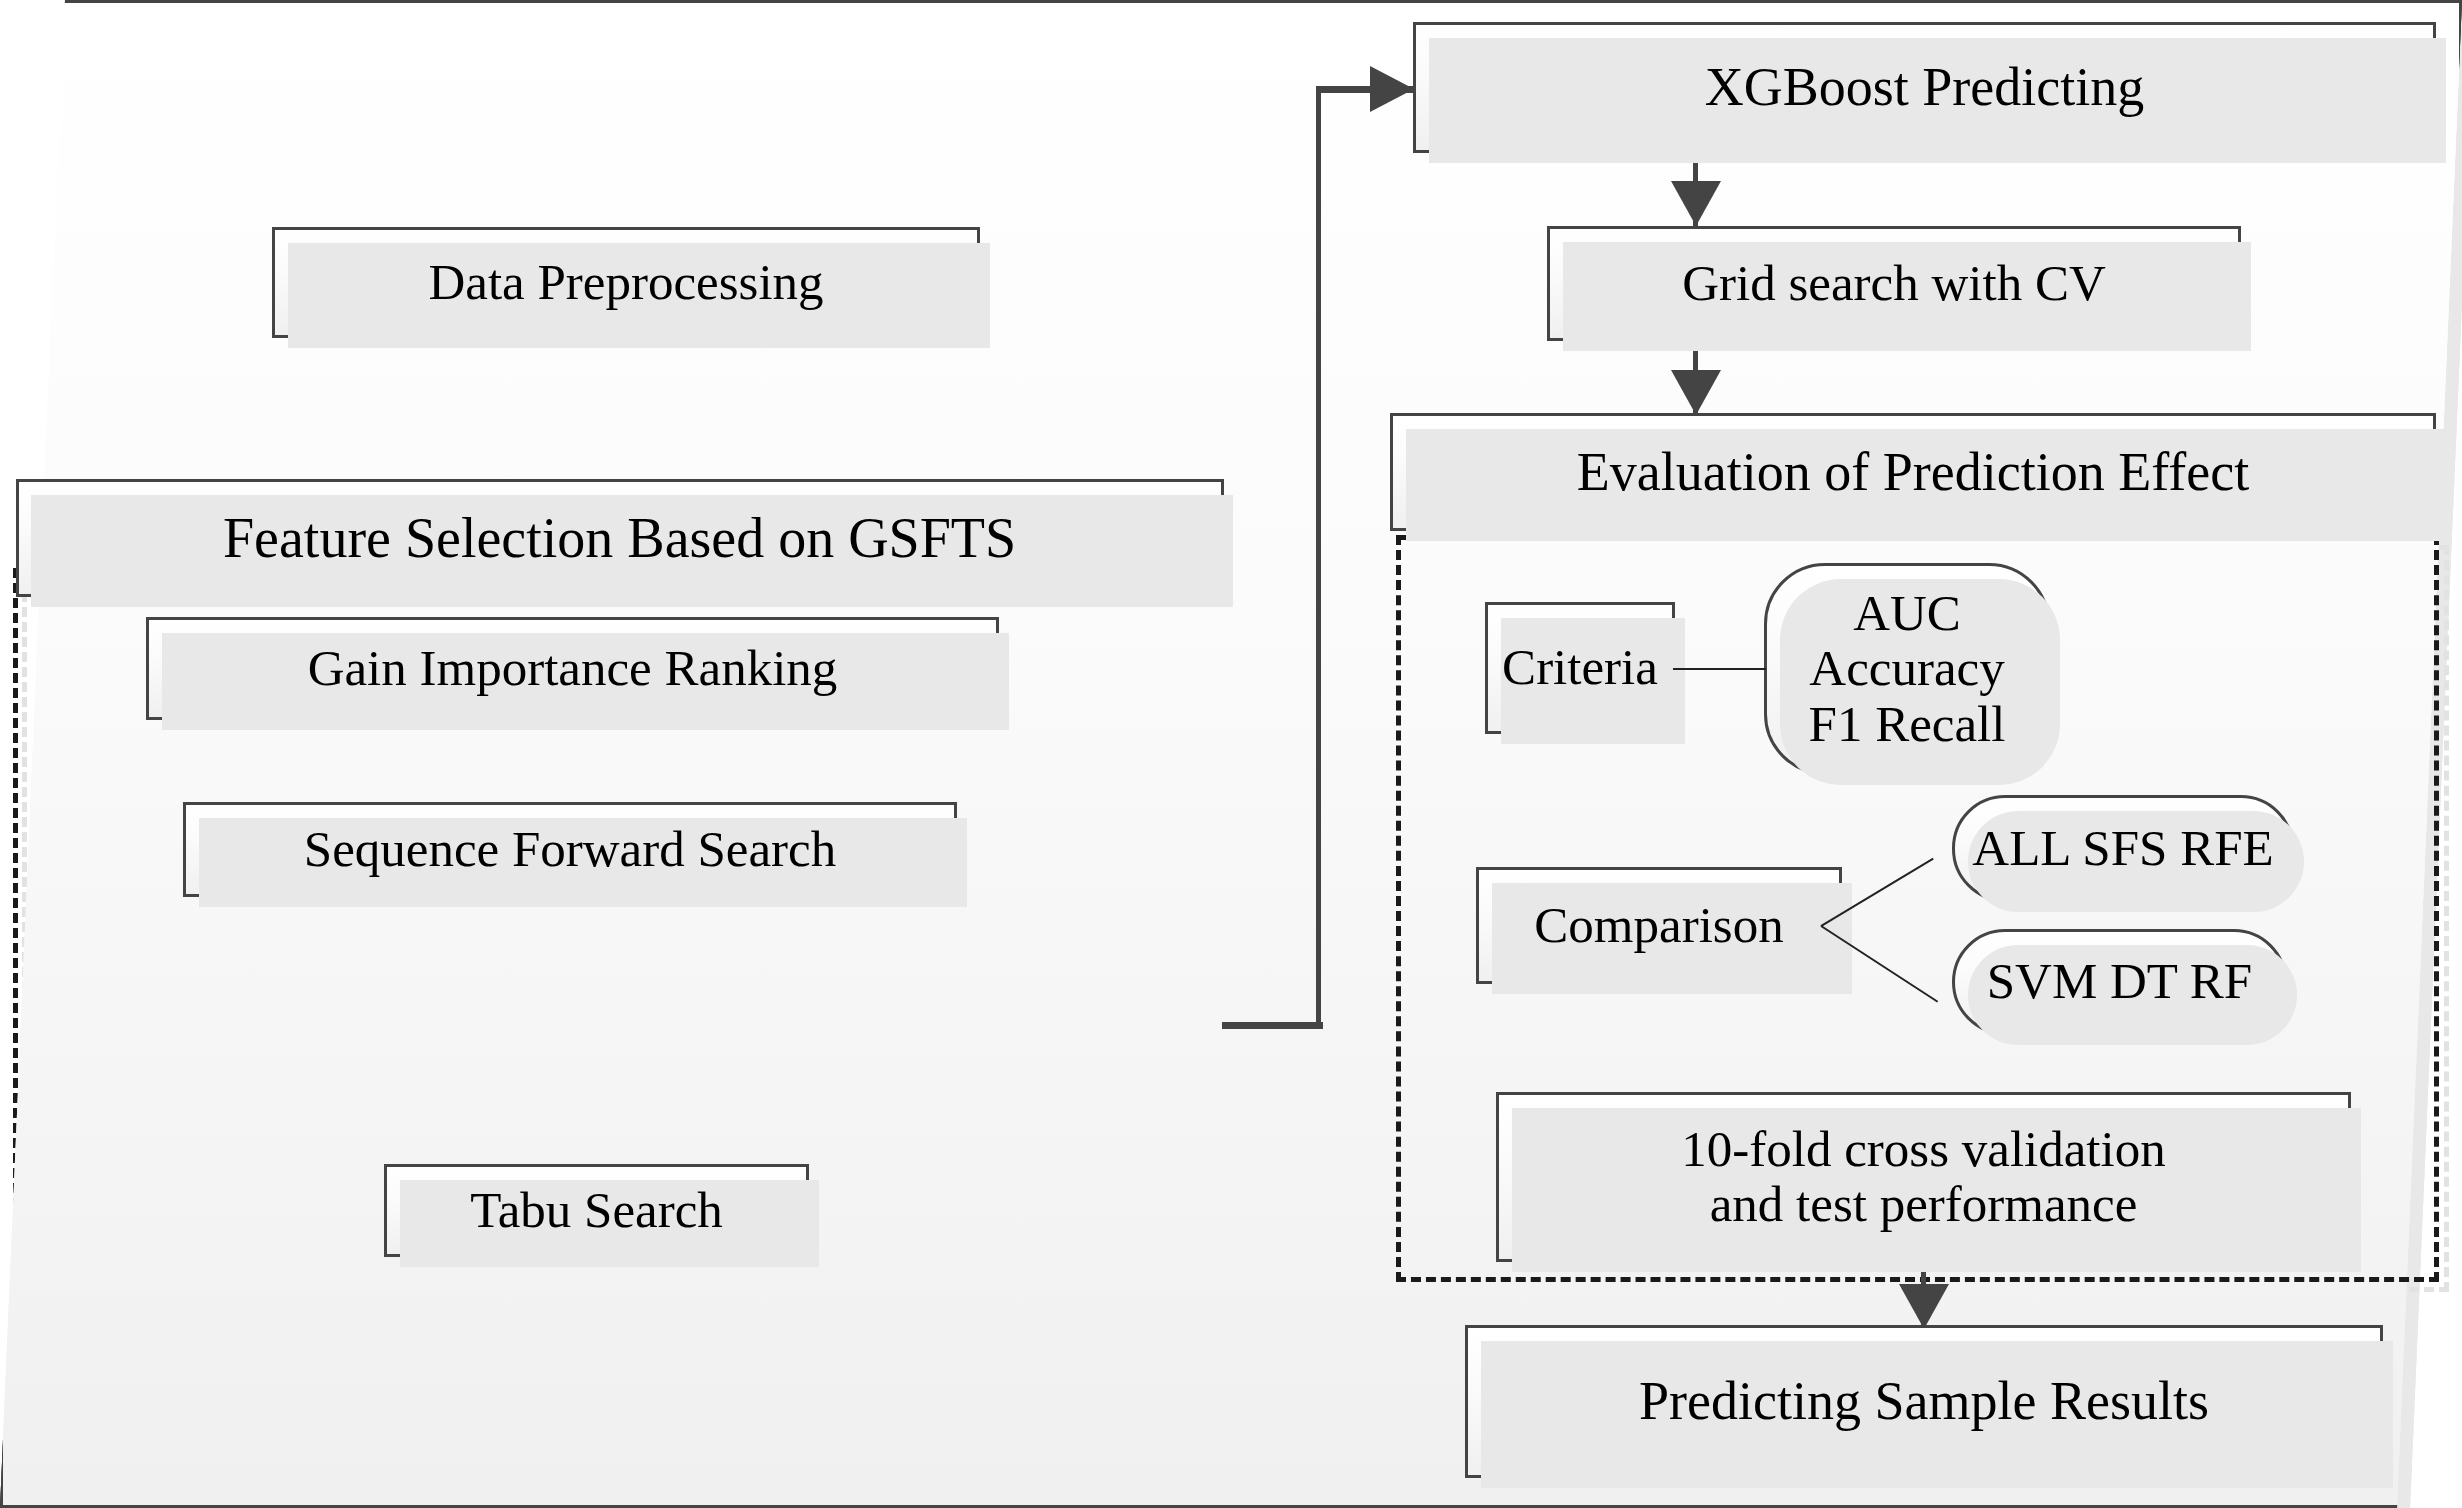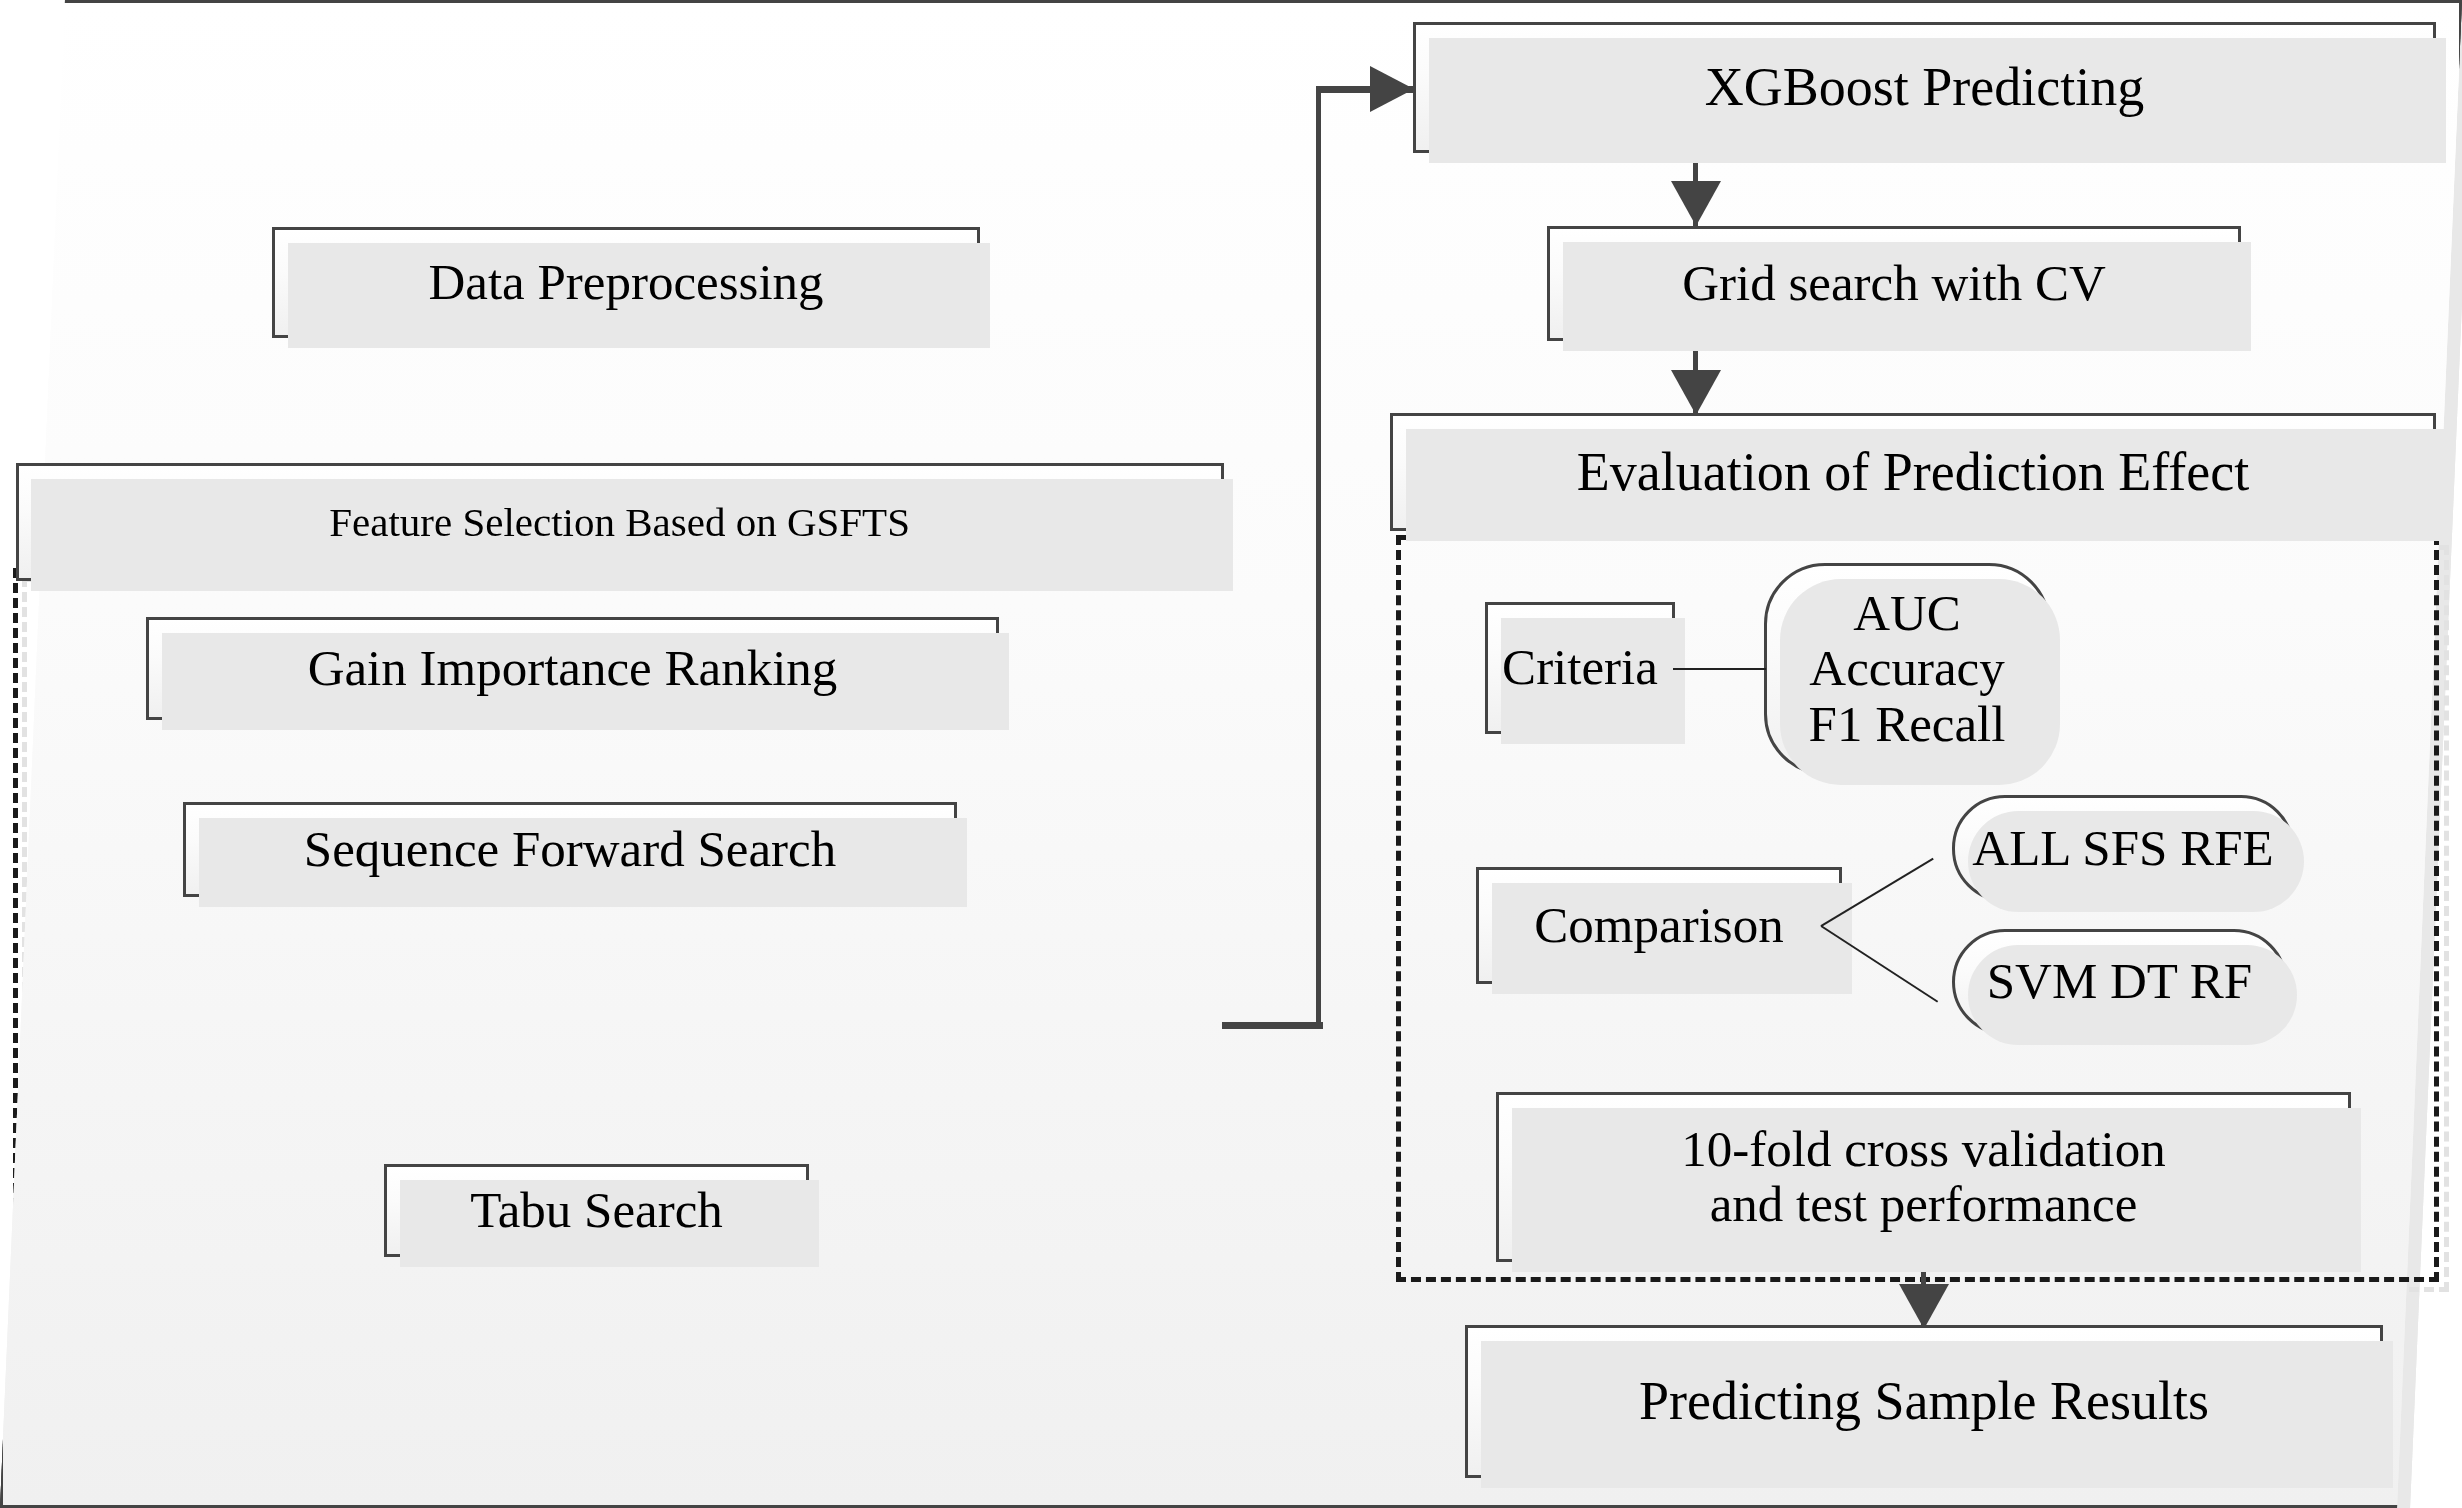--- a/index.html
+++ b/index.html
@@ -69,21 +69,21 @@
   <div class="vline" style="left:624px;top:87px;height:95px;"></div>
   <div class="arrow-d" style="left:602px;top:177px;"></div>
 
   <div class="node shadow" style="left:272px;top:227px;width:708px;height:111px;font-size:51px;">
     <span class="lbl">Data Preprocessing</span>
   </div>
 
   <div class="vline" style="left:624px;top:338px;height:92px;"></div>
   <div class="arrow-d" style="left:602px;top:406px;"></div>
 
-  <div class="node shadow" style="left:15.6px;top:463px;width:1208px;height:118px;font-size:41px;">
+  <div class="node shadow" style="left:15.6px;top:479px;width:1208px;height:118px;font-size:56px;">
     <span class="lbl">Feature Selection Based on GSFTS</span>
   </div>
 
   <div class="dashframe-sh" style="left:22px;top:577px;width:1214px;height:895px;"></div>
   <div class="dashframe" style="left:12.5px;top:568px;width:1214px;height:895px;"></div>
 
   <div class="node shadow" style="left:146px;top:617px;width:853px;height:103px;font-size:51px;">
     <span class="lbl">Gain Importance Ranking</span>
   </div>
 

